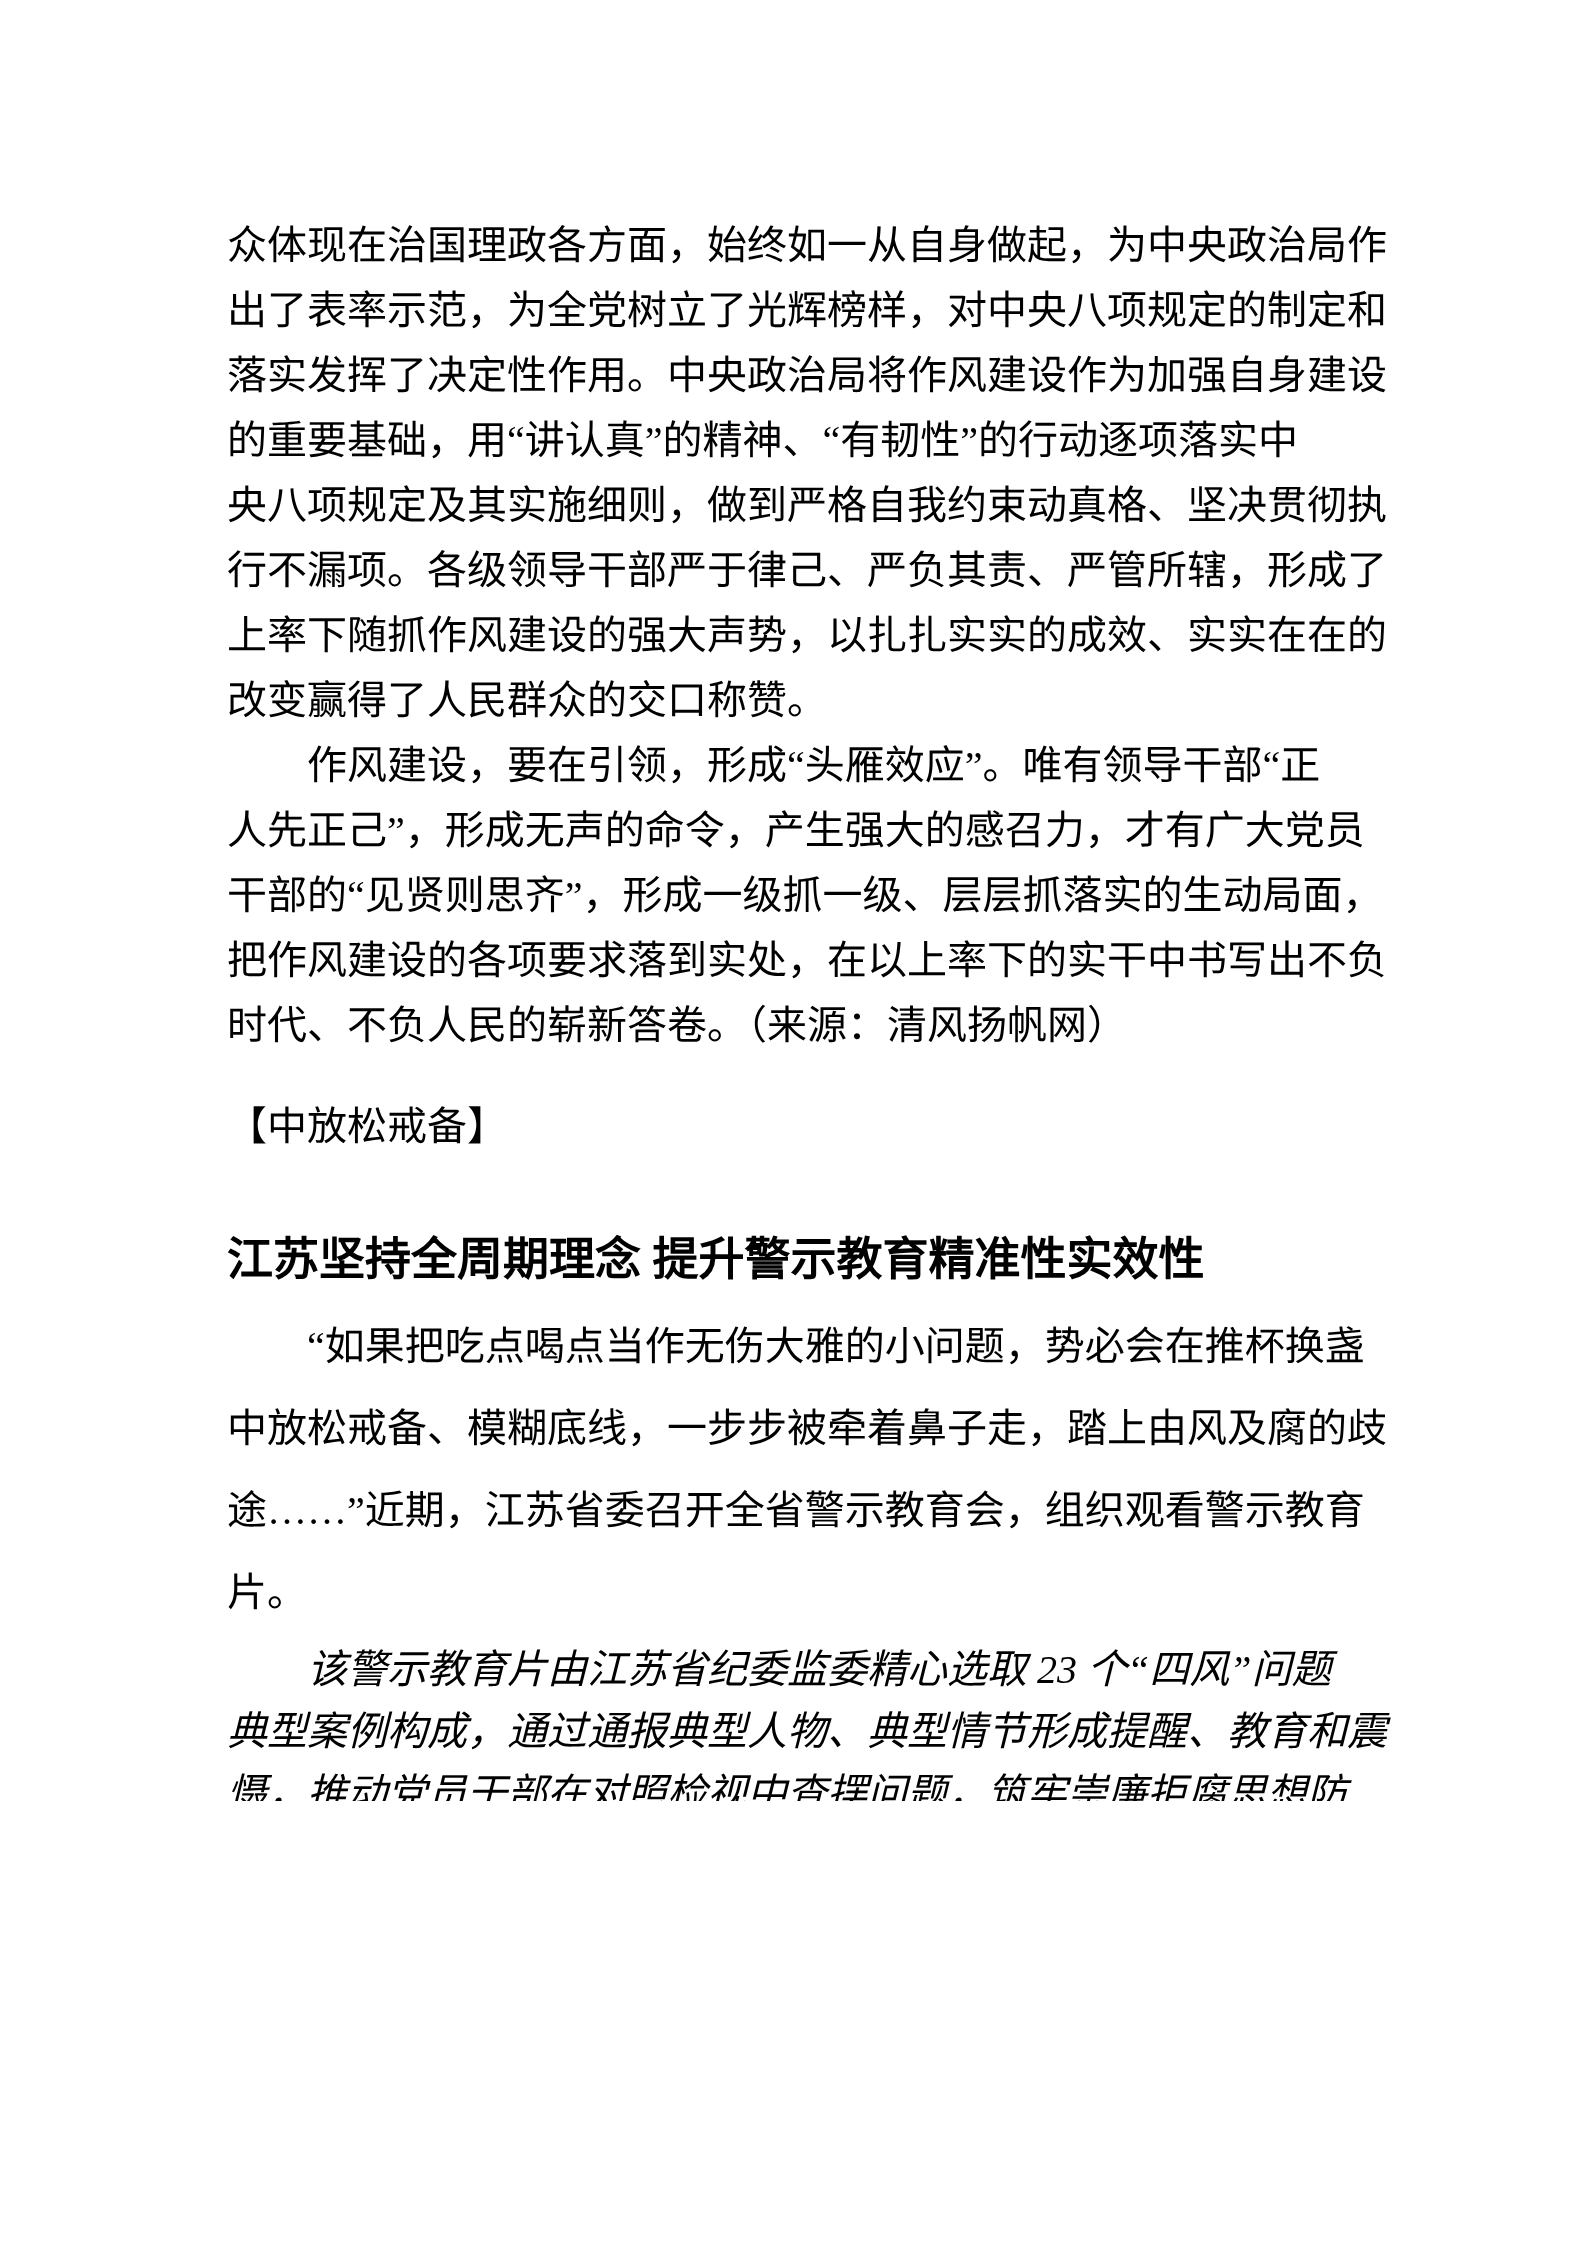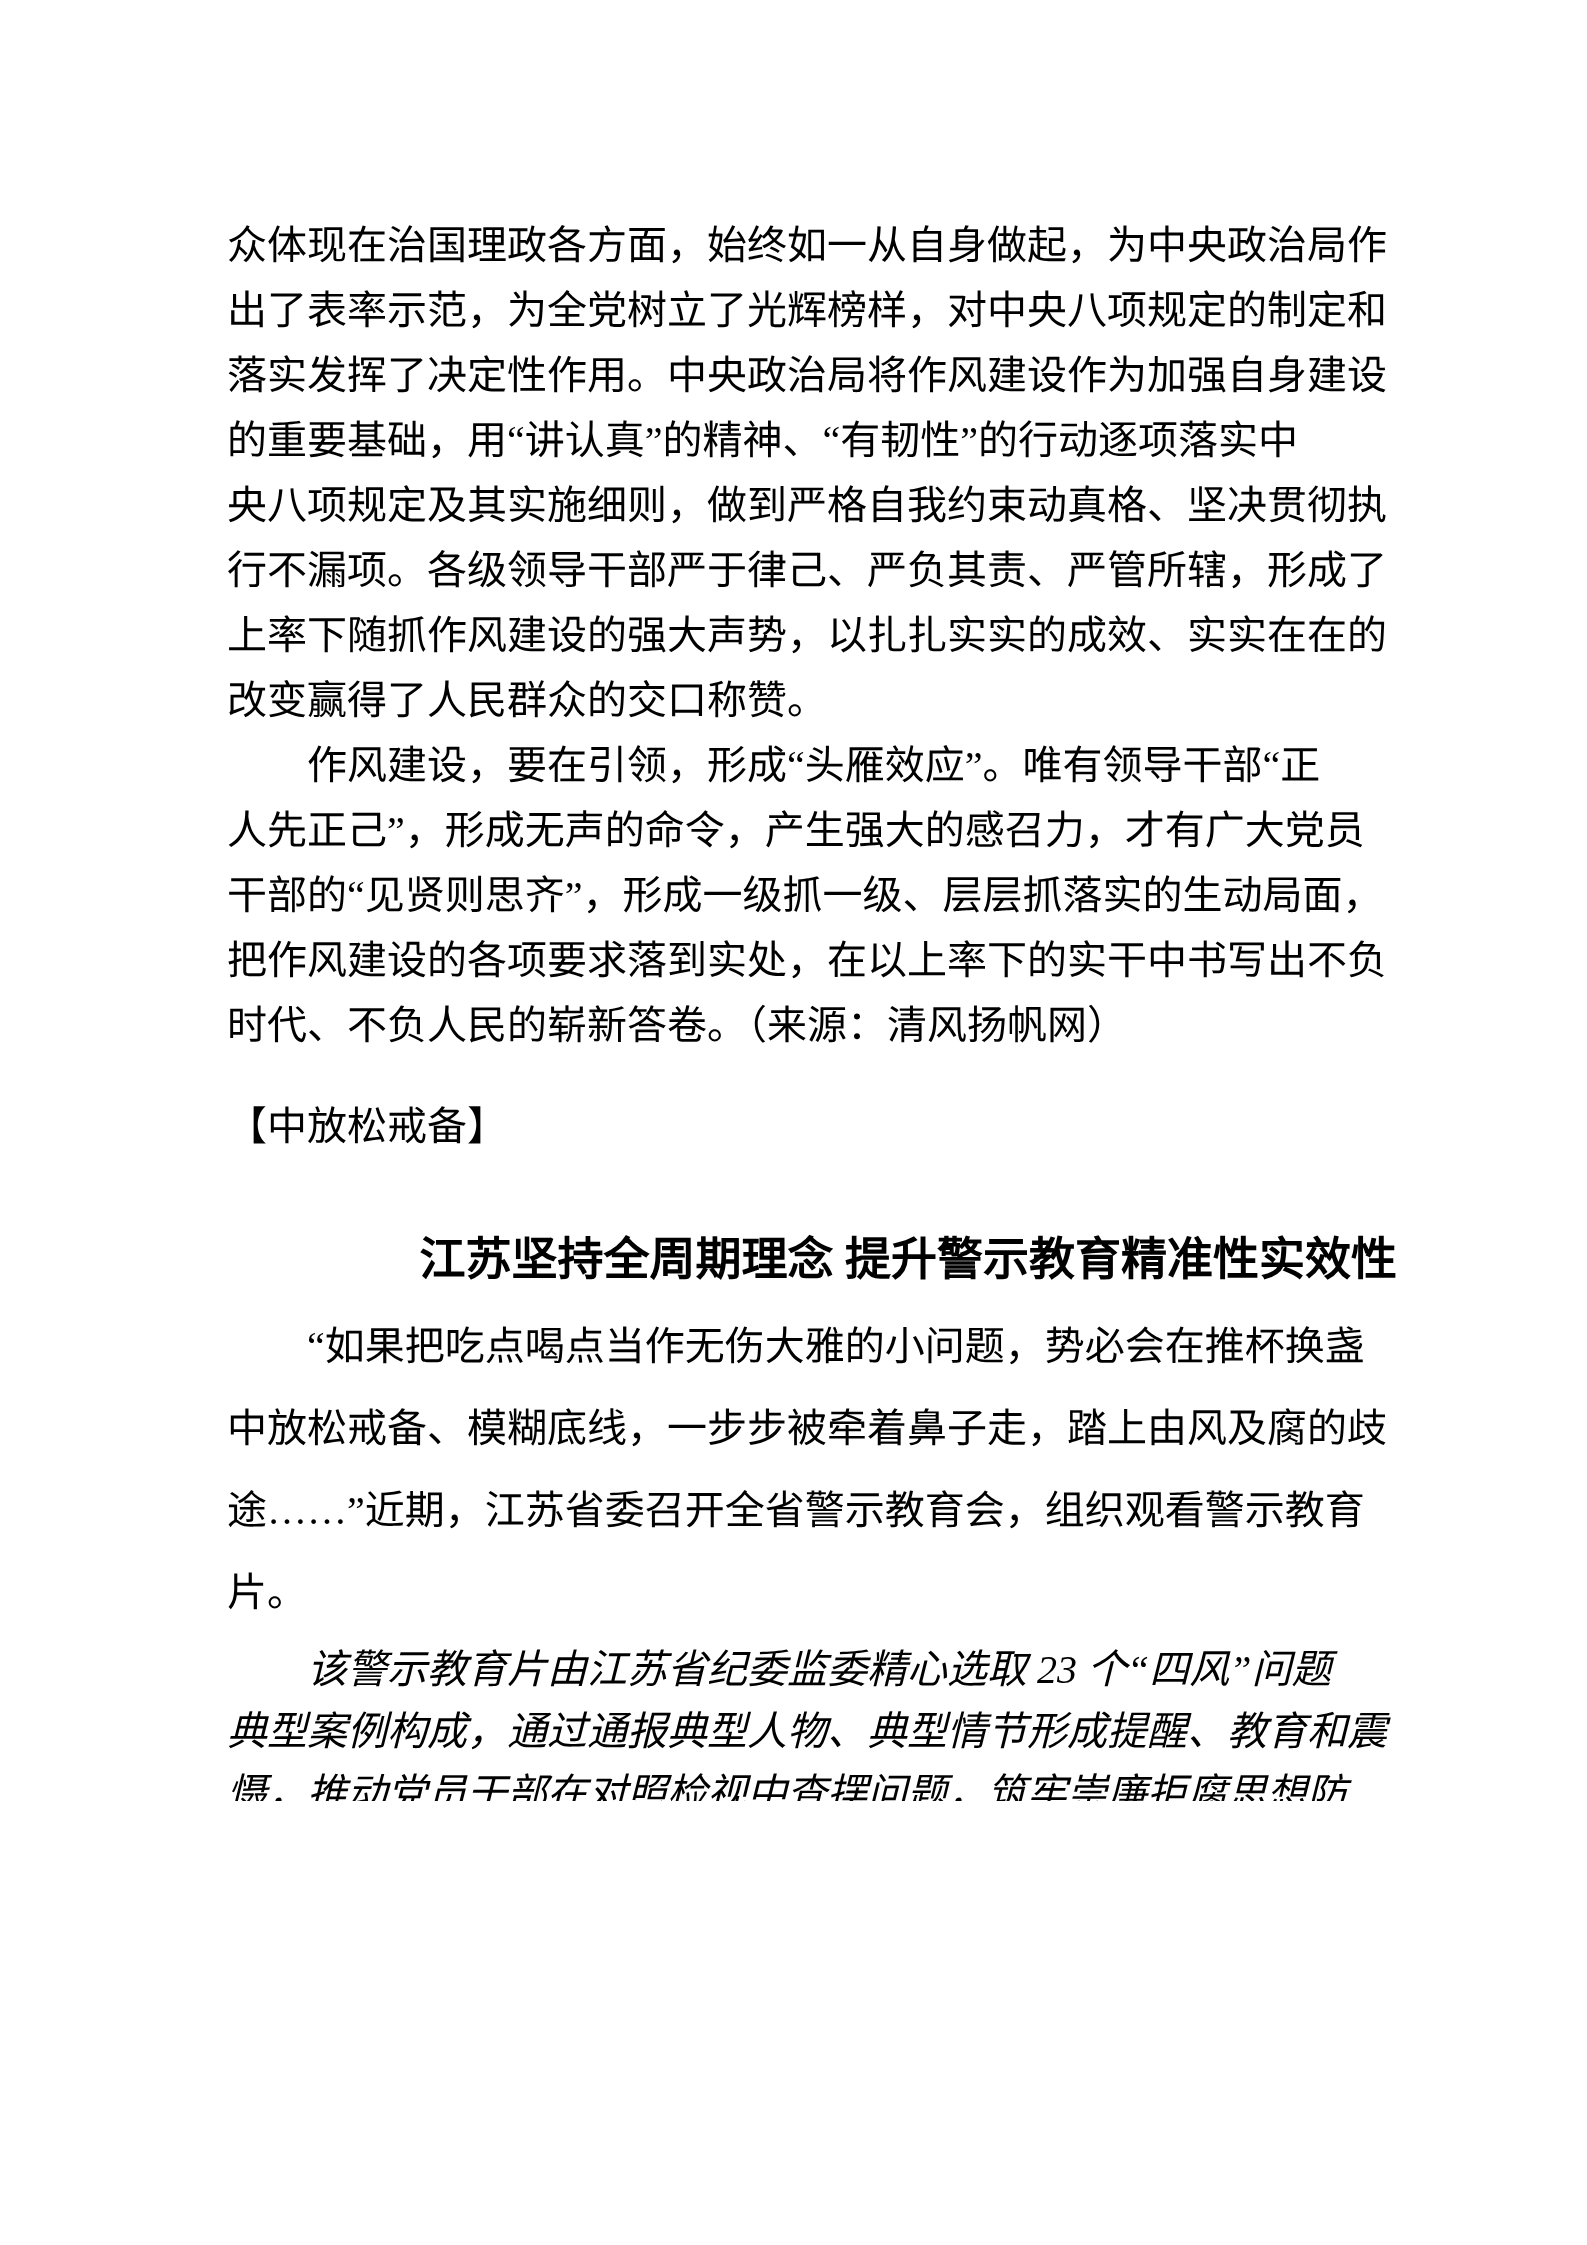--- a/index.html
+++ b/index.html
@@ -40,21 +40,21 @@
     font-size: 40px;
     font-weight: normal;
     line-height: 65px;
     white-space: pre-line;
   }
   .heading {
     margin: 66px 0 11px 0;
     font-size: 46px;
     font-weight: bold;
     line-height: 70px;
-    text-align: right;
+    text-align: left;
     white-space: pre-line;
   }
   .gap-b { margin-top: 5px; font-style: italic; }
   .gap-c { margin-top: 4px; }
 
   .page-footer {
     position: absolute;
     left: 0;
     right: 0;
     top: 2082px;

